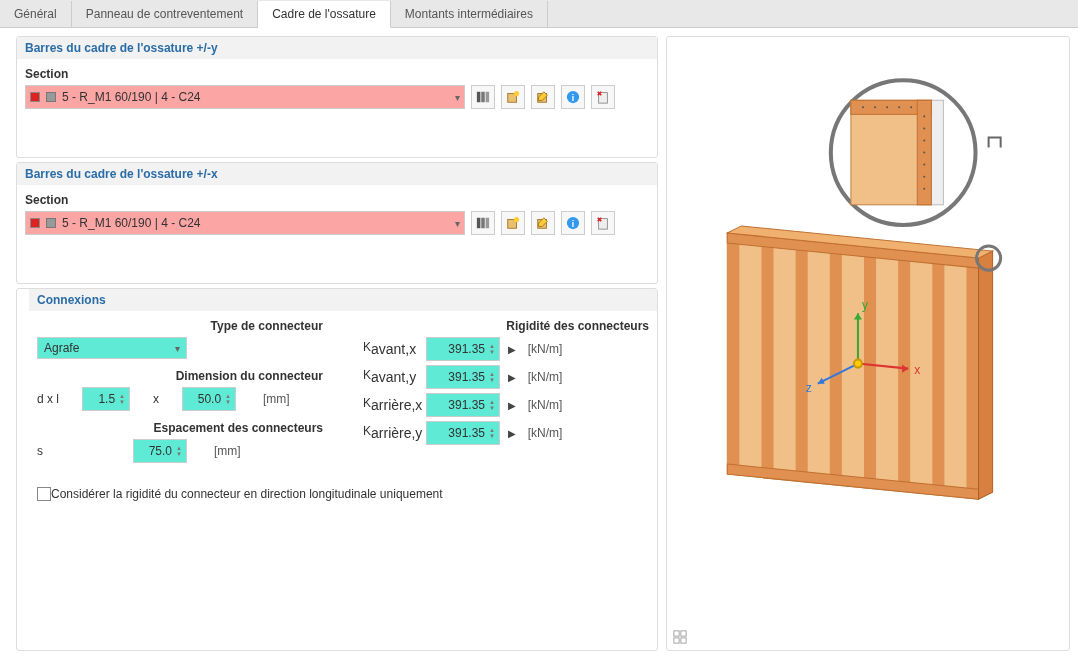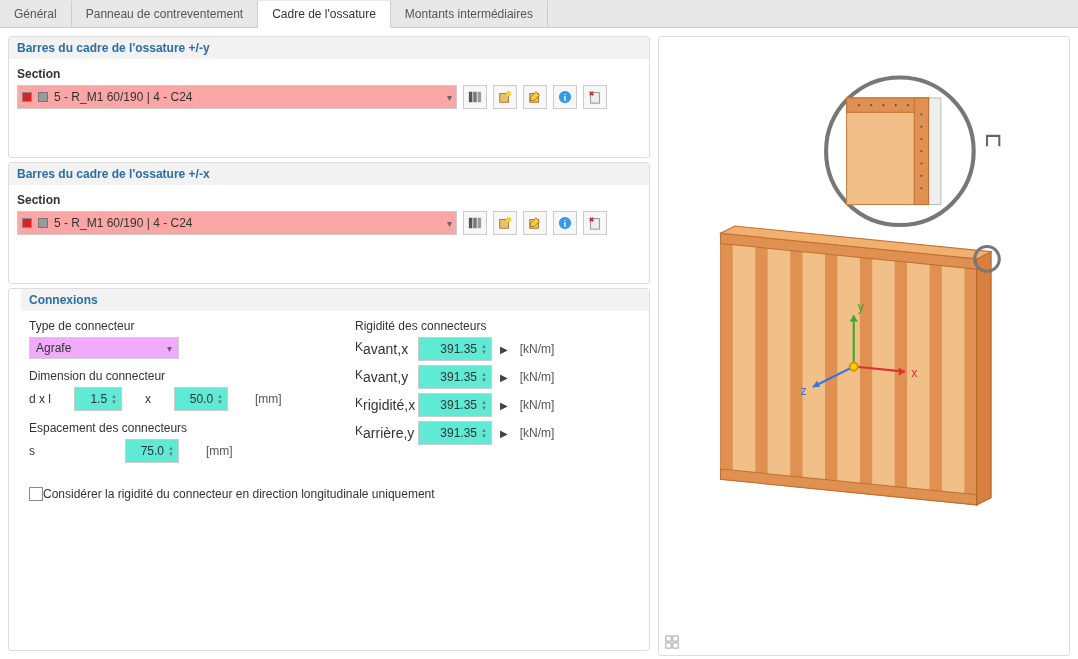--- a/index.html
+++ b/index.html
@@ -27,20 +27,21 @@
     color: #555;
   }
   .tab.active {
     background: #fff;
     border-bottom: 1px solid #fff;
     color: #333;
   }
   .body {
     display: flex;
     height: calc(100% - 28px);
+    margin-left: 8px;
   }
   .left {
     width: 650px;
     padding: 8px 0 8px 8px;
     display: flex;
     flex-direction: column;
     gap: 4px;
   }
   .right {
     flex: 1;
@@ -117,28 +118,29 @@
   .spacer {
     height: 40px;
   }
   .conn-columns {
     display: flex;
     gap: 40px;
   }
   .col { flex: 1; }
   .form-group { margin-bottom: 10px; }
   .form-label {
-    font-weight: 400;
+    font-weight: 700;
     margin-bottom: 4px;
     display: block;
+    text-align: right;
   }
   .row { display: flex; align-items: center; gap: 23px; margin-bottom: 4px; }
   .select-box {
     display: flex; align-items: center; justify-content: space-between;
-    background: #f0abfc; border: 1px solid #ccc; padding: 2px 6px;
+    background: #5eead4; border: 1px solid #ccc; padding: 2px 6px;
     width: 150px; height: 22px;
   }
   .num-input {
     display: flex; align-items: center; justify-content: flex-end;
     background: #5eead4; border: 1px solid #ccc;
     padding: 0 4px; height: 24px; width: 60px;
     gap: 4px;
   }
   .num-input .spin {
     display: flex; flex-direction: column; font-size: 6px; color: #777; line-height: 6px;
@@ -327,21 +329,21 @@
             <div class="rigid-row">
               <span class="rigid-label">K<sub>avant,y</sub></span>
               <div class="num-input" style="width:74px">
                 <span class="val">391.35</span>
                 <span class="spin">▲<br>▼</span>
               </div>
               <span class="play">▶</span>
               <span class="unit">[kN/m]</span>
             </div>
             <div class="rigid-row">
-              <span class="rigid-label">K<sub>rigidité,x</sub></span>
+              <span class="rigid-label">K<sub>arrière,x</sub></span>
               <div class="num-input" style="width:74px">
                 <span class="val">391.35</span>
                 <span class="spin">▲<br>▼</span>
               </div>
               <span class="play">▶</span>
               <span class="unit">[kN/m]</span>
             </div>
             <div class="rigid-row">
               <span class="rigid-label">K<sub>arrière,y</sub></span>
               <div class="num-input" style="width:74px">

